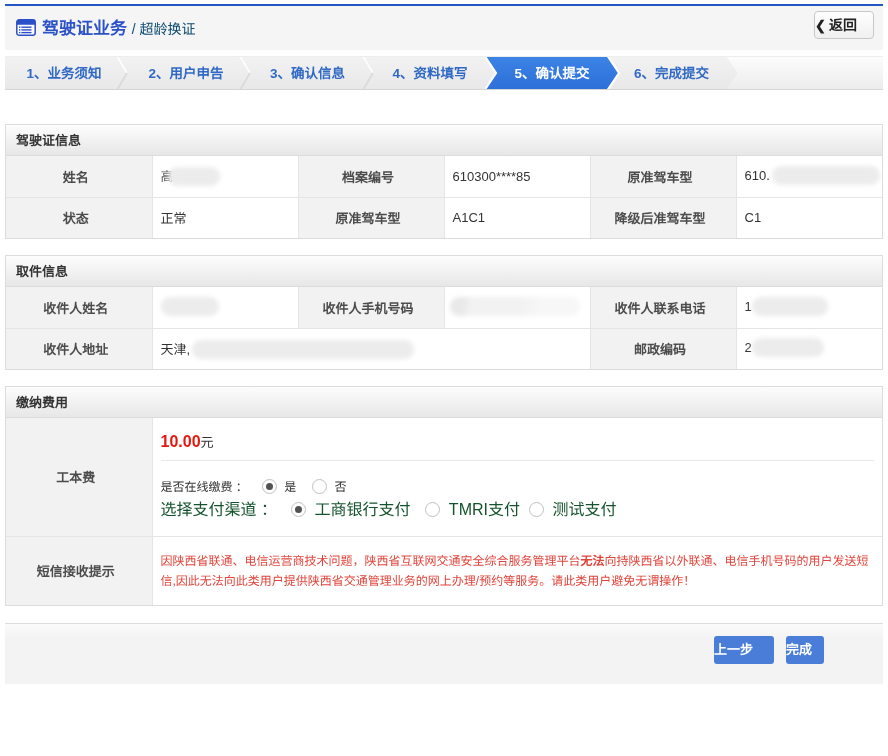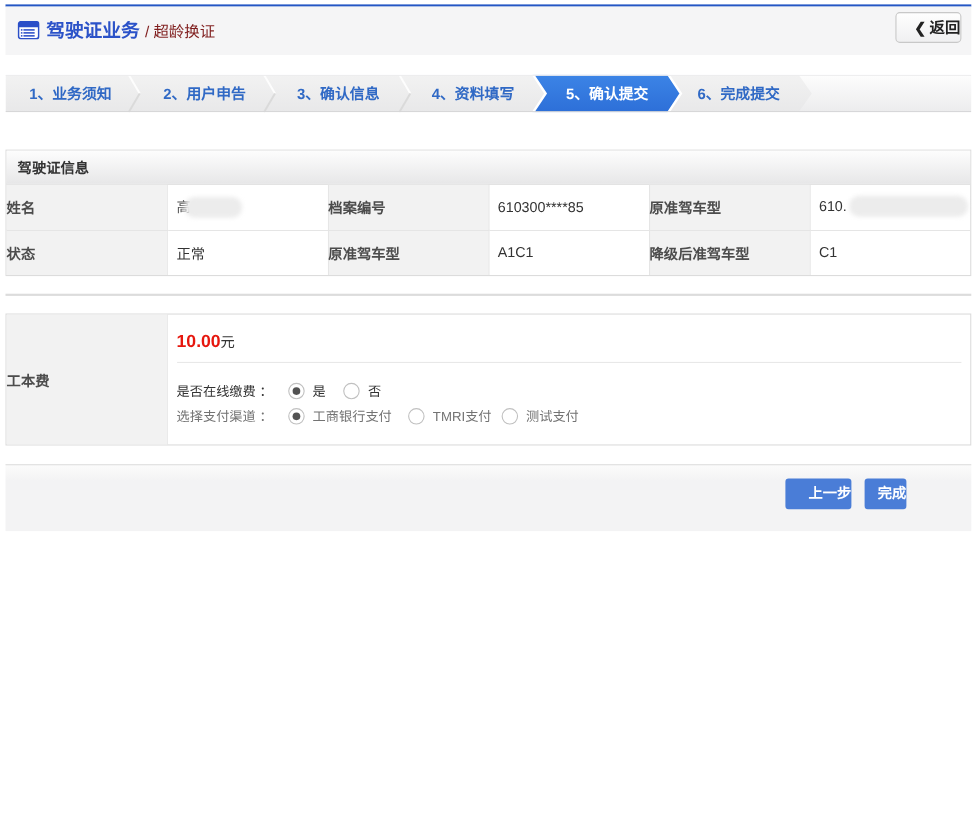--- a/index.html
+++ b/index.html
@@ -2,44 +2,44 @@
 <html lang="zh-CN"><head>
 <meta charset="utf-8">
 <title>确认提交</title>
 <style>
 *{margin:0;padding:0;box-sizing:border-box}
 html,body{width:888px;background:#fff;font-family:"Liberation Sans",sans-serif;overflow:hidden}
 .topline{height:2px;background:#2456c4;margin:4px 5px 0}
 .titlebar{margin:0 5px;height:44px;background:#f5f5f6;position:relative}
 .tico{position:absolute;left:11px;top:13px}
 .ttext{position:absolute;left:37px;top:0;line-height:45px;font-size:17px;font-weight:bold;color:#2b52c8}
-.tsub{font-size:14px;font-weight:normal;color:#7f1d1d}
-.backbtn{position:absolute;right:9px;top:5px;width:60px;height:28px;border:1px solid #c8c8c8;border-radius:4px;background:linear-gradient(#fefefe,#f0f0f1);font-size:13.5px;color:#222;text-align:right;line-height:26px}
-.steps{margin:18px 5px 0;height:46px}
+.tsub{font-size:14px;font-weight:normal;color:#0c4a6e}
+.backbtn{position:absolute;right:9px;top:5px;width:60px;height:28px;border:1px solid #c8c8c8;border-radius:4px;background:linear-gradient(#fefefe,#f0f0f1);font-size:13.5px;color:#222;text-align:left;line-height:26px}
+.steps{margin:6px 5px 0;height:46px}
 .section{margin:16px 5px 11px;border:1px solid #dcdcdc}
 .sech{height:31px;line-height:31px;border-bottom:1px solid #dcdcdc;background:linear-gradient(#fdfdfd,#e7e7e8);padding-left:10px;font-size:13px;font-weight:bold;color:#333}
 table{width:100%;border-collapse:collapse;table-layout:fixed}
 td{height:41px;font-size:13px;border-bottom:1px solid #e5e5e5;border-right:1px solid #e5e5e5;vertical-align:middle}
 tr:last-child>td{border-bottom:none}
 td:last-child{border-right:none}
-td.l{background:#f2f2f2;color:#4c4c4c;font-weight:bold;text-align:left;padding-right:6px}
+td.l{background:#f2f2f2;color:#4c4c4c;font-weight:bold;text-align:center;padding-right:6px}
 td.v{background:#fff;color:#333;padding-left:8px;position:relative}
 tr.r1>td{height:118px}
 tr.r2>td{height:38px}
 tr.r3>td{height:44px}
 tr.r4>td{height:69px}
 .blur{display:inline-block;vertical-align:middle;height:19px;border-radius:9px;background:#ececec;filter:blur(2px);margin-top:-2px}
 .red{color:#e6170e;font-weight:bold;font-size:16px}
 .rnote{color:#e0453c;font-size:12px}
 .radio{display:inline-block;vertical-align:middle;width:15px;height:15px;border:1px solid #c0c0c0;border-radius:50%;background:#fff;position:relative;margin-top:-2px;margin-right:4px}
 .radio.on::after{content:"";position:absolute;left:3px;top:3px;width:7px;height:7px;border-radius:50%;background:#525252}
 .vinput{display:inline-block;vertical-align:middle;width:140px;height:26px;border:1px solid #c9c9c9;border-radius:4px;background:#fff;position:relative;top:2px}
 .vbtn{display:inline-block;vertical-align:middle;height:26px;line-height:24px;padding:0 8px;border:1px solid #c6c6c6;border-radius:4px;background:linear-gradient(#f7f7f7,#ebebeb);font-size:13px;font-weight:bold;color:#333;margin-left:6px;position:relative;top:2px}
 .footer{margin:17px 5px 0;height:61px;border-top:1px solid #dcdcdc;background:linear-gradient(#fbfbfb,#f3f3f4 14px,#f3f3f4);text-align:right;padding:12px 59px 0 0}
-.fbtn{display:inline-block;width:60px;height:28px;background:#4a7dd7;border-radius:3px;color:#fff;font-size:13px;font-weight:bold;line-height:28px;text-align:right;margin-left:12px}
+.fbtn{display:inline-block;width:60px;height:28px;background:#4a7dd7;border-radius:3px;color:#fff;font-size:13px;font-weight:bold;line-height:28px;text-align:left;margin-left:12px}
 .fbtn.done{width:38px}
 </style>
 </head>
 <body>
 <div class="topline"></div>
 <div class="titlebar">
   <svg class="tico" width="20" height="17" viewBox="0 0 20 17">
     <rect x="0.8" y="0.8" width="18.4" height="15.4" rx="2.3" fill="#fff" stroke="#2b4fc8" stroke-width="1.5"></rect>
     <path d="M0.8 5.8 V3.1 A2.3 2.3 0 0 1 3.1 0.8 H16.9 A2.3 2.3 0 0 1 19.2 3.1 V5.8 Z" fill="#2b4fc8"></path>
     <rect x="5.3" y="7.5" width="10.2" height="1.4" fill="#2b4fc8"></rect>
@@ -110,31 +110,57 @@
           <td class="v">正常</td>
       <td class="l">原准驾车型</td>
           <td class="v">A1C1</td>
       <td class="l">降级后准驾车型</td>
           <td class="v">C1</td>
     </tr>
   </tbody>
     </table>
 </div>
 <div class="section">
+  <div class="sech">取件信息</div>
+  <table>
+    <tbody>
+        <tr>
+      <td class="l">收件人姓名</td>
+          <td class="v"><span class="blur" style="width:58px"></span></td>
+      <td class="l">收件人手机号码</td>
+          <td class="v"><span class="blur" style="width:130px;margin-left:-3px;background:linear-gradient(100deg,#e9e9e9 0 15px,#f2f2f2 22px 55%,#f7f7f7 70%)"></span></td>
+      <td class="l">收件人联系电话</td>
+          <td class="v">1<span class="blur" style="width:76px;margin-left:0px"></span></td>
+    </tr>
+    <tr>
+      <td class="l">收件人地址</td>
+          <td class="v" colspan="3">天津,<span class="blur" style="width:222px;margin-left:2px"></span></td>
+      <td class="l">邮政编码</td>
+          <td class="v">2<span class="blur" style="width:72px;margin-left:0px"></span></td>
+    </tr>
+  </tbody>
+    </table>
 </div>
 <div class="section" style="margin-bottom:11px">
+  <div class="sech">缴纳费用</div>
   <table>
     <tbody>
         <tr class="r1">
       <td class="l" style="width:146px">工本费</td>
       <td class="v" style="padding:0 0 0 8px;vertical-align:top">
         <div style="margin:14px 0 0 0"><span class="red">10.00</span>元</div>
         <div style="height:1px;background:#e8e8e8;margin:9px 8px 0 0"></div>
         <div style="margin:17px 0 0 0;font-size:12px;color:#333;line-height:18px">是否在线缴费 ：<span style="display:inline-block;width:14px"></span><span class="radio on"></span> 是<span style="display:inline-block;width:16px"></span><span class="radio"></span> 否</div>
-        <div style="margin:5px 0 0 0;font-size:12px;color:#737373;line-height:18px">选择支付渠道 ：<span style="display:inline-block;width:14px"></span><span class="radio on"></span> 工商银行支付<span style="display:inline-block;width:15px"></span><span class="radio"></span> TMRI支付<span style="display:inline-block;width:9px"></span><span class="radio"></span> 测试支付</div>
+        <div style="margin:5px 0 0 0;font-size:16px;color:#14532d;line-height:18px">选择支付渠道 ：<span style="display:inline-block;width:14px"></span><span class="radio on"></span> 工商银行支付<span style="display:inline-block;width:15px"></span><span class="radio"></span> TMRI支付<span style="display:inline-block;width:9px"></span><span class="radio"></span> 测试支付</div>
       </td>
+    </tr>
+    <tr class="r4">
+      <td class="l">短信接收提示</td>
+      <td class="v">
+            <div class="rnote" style="width:714px;line-height:20px">因陕西省联通、电信运营商技术问题，陕西省互联网交通安全综合服务管理平台<b>无法</b>向持陕西省以外联通、电信手机号码的用户发送短信,因此无法向此类用户提供陕西省交通管理业务的网上办理/预约等服务。请此类用户避免无谓操作！</div>
+          </td>
     </tr>
   </tbody>
     </table>
 </div>
 <div class="footer">
   <span class="fbtn">上一步</span><span class="fbtn done">完成</span>
 </div>
 
 </body></html>

